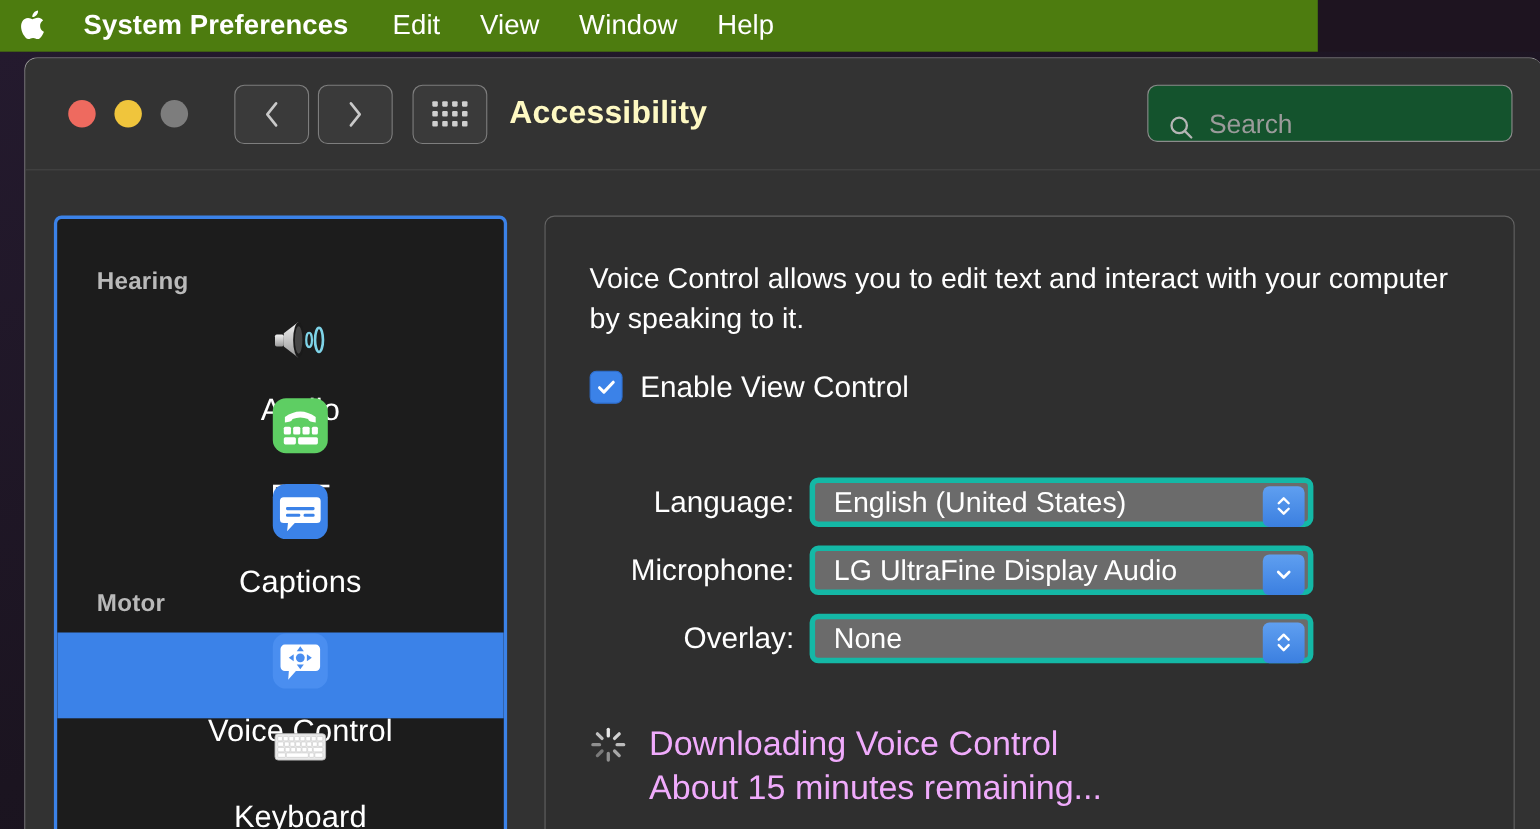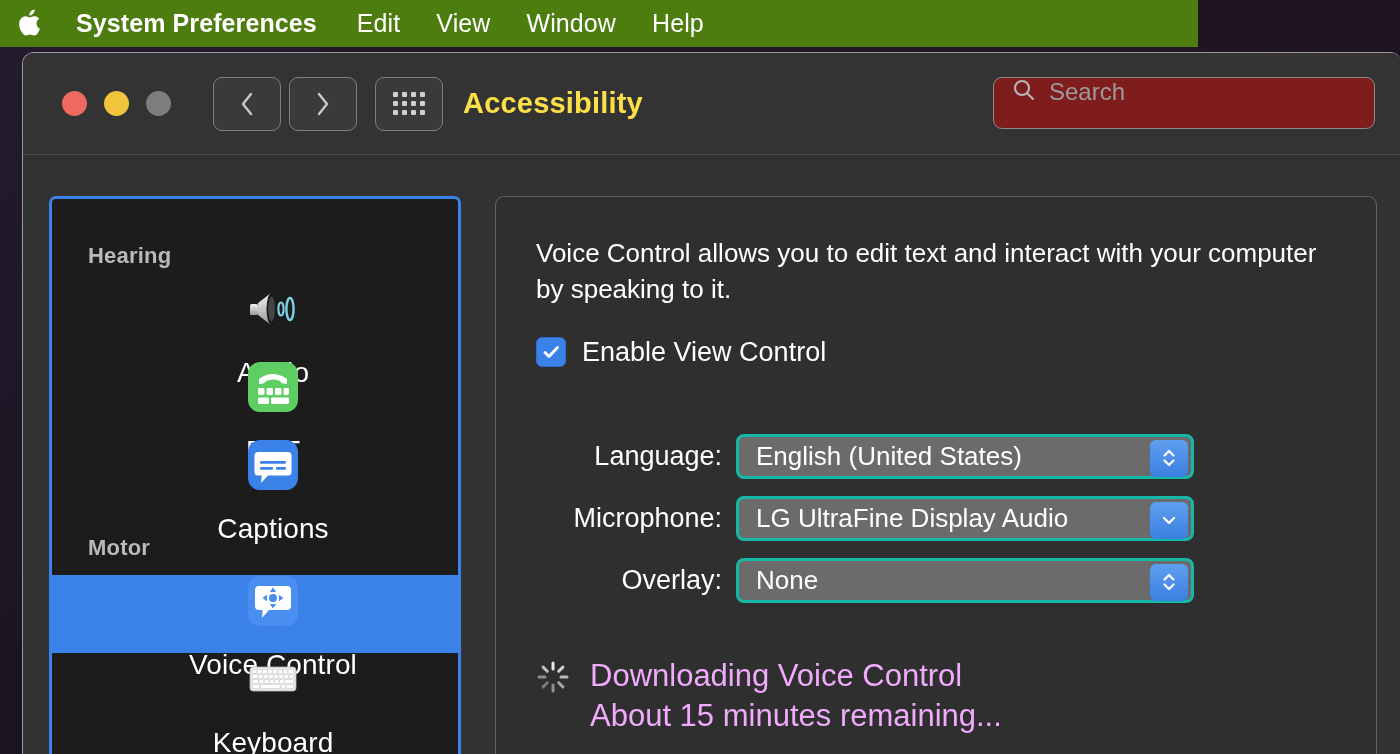--- a/index.html
+++ b/index.html
@@ -74,30 +74,30 @@
     width:68px; height:54px; margin-left:18px;
     border:1px solid #7e7e7e; border-radius:9px;
     background:#3a3a3a;
     display:flex; align-items:center; justify-content:center;
   }
   .griddots { display:grid; grid-template-columns:repeat(4,5px); grid-template-rows:repeat(3,5px); gap:4px; }
   .griddots i { display:block; width:5px; height:5px; background:#cfcfcf; border-radius:1px; }
 
   .win-title {
     margin-left:20px;
-    font-size:29px; font-weight:bold; color:#fde047;
+    font-size:29px; font-weight:bold; color:#fef9c3;
     letter-spacing:0.2px;
   }
 
   .searchbox {
     position:absolute; right:27px; top:24px;
-    width:382px; height:52px;
-    background:#7f1d1d;
+    width:332px; height:52px;
+    background:#14532d;
     border:1px solid #8c8c8c; border-radius:9px;
-    display:flex; align-items:flex-start; padding-left:18px; gap:13px;
+    display:flex; align-items:flex-end; padding-left:18px; gap:13px;
   }
   .search-ph { color:#9b9b9b; font-size:24px; }
 
   
   .content { position:relative; width:100%; height:608px; background:#323232; }
 
   .sidebar {
     position:absolute; left:26px; top:41px;
     width:412px; height:567px;
     background:#1c1c1c;
@@ -150,21 +150,21 @@
     margin-bottom:17px;
   }
   .form-label {
     width:240px; text-align:right; flex:none;
     color:#ffffff; font-size:27px; padding-right:14px;
   }
   .popup {
     position:relative;
     width:458px; height:45px;
     background:#6b6b6b;
-    border:3px solid #14b8a6;
+    border:5px solid #14b8a6;
     border-radius:8px;
     display:flex; align-items:center;
     padding-left:17px;
   }
   .popup .value {
     color:#ffffff; font-size:26px; white-space:nowrap;
   }
   .popup-arrow {
     position:absolute; right:3px; top:3px;
     width:38px; height:37px;

